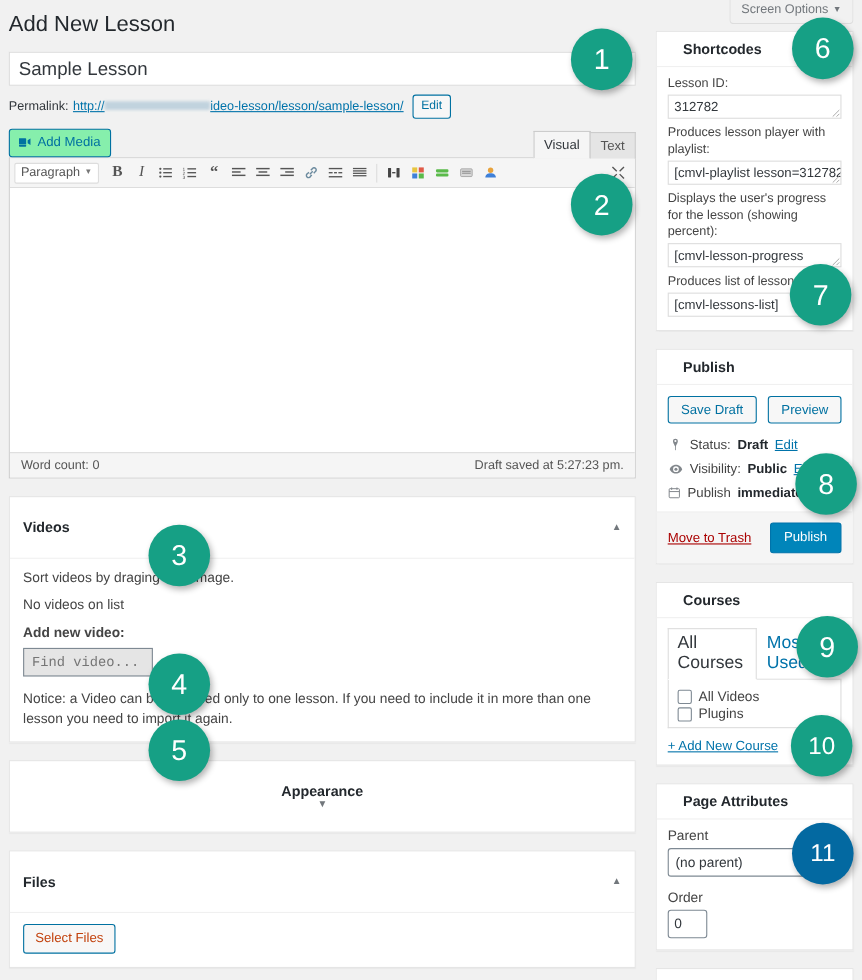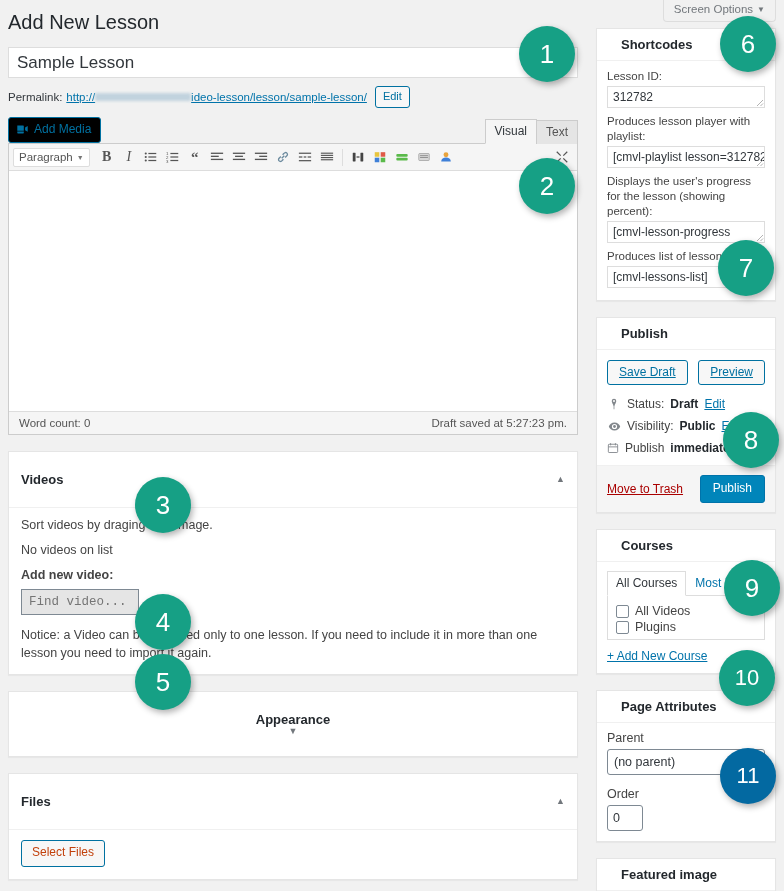--- a/index.html
+++ b/index.html
@@ -97,21 +97,21 @@
     padding: 1px 7px 2px 7px;
     border-radius: 3px;
     line-height: 1.5;
   }
 
   
   .editor-wrap { margin-top: 10px; }
   .media-row { display: flex; align-items: flex-end; height: 26px; }
   .add-media-btn {
     border: 1px solid #0071a1;
-    background: #000000;
+    background: #86efac;
     color: #0071a1;
     font-size: 12px;
     padding: 3px 9px 4px 7px;
     border-radius: 3px;
     display: inline-flex;
     align-items: center;
     gap: 5px;
     line-height: 1.4;
   }
   .media-icon { width: 13px; height: 13px; display: inline-block; position: relative; }
@@ -306,21 +306,20 @@
     align-items: center;
   }
   .btn-secondary {
     border: 1px solid #0071a1;
     background: #f7f7f7;
     color: #0071a1;
     font-size: 12px;
     padding: 3px 11px 4px;
     border-radius: 3px;
     line-height: 1.4;
-    text-decoration: underline;
   }
   .misc-list { padding: 8px 10px 6px 10px; }
   .misc-row {
     display: flex;
     align-items: center;
     gap: 6px;
     font-size: 12px;
     color: #444;
     padding: 4px 0;
   }
@@ -342,21 +341,21 @@
     color: #fff;
     font-size: 12px;
     padding: 4px 12px 5px;
     border-radius: 3px;
     line-height: 1.4;
   }
 
   
   .tax-tabs { display: flex; border-bottom: 1px solid #ddd; margin-bottom: 0; }
   .tax-tab {
-    font-size: 12px;
+    font-size: 16px;
     padding: 4px 8px 5px;
     color: #0073aa;
     border: 1px solid transparent;
     border-bottom: none;
     position: relative;
     top: 1px;
   }
   .tax-tab.active {
     background: #fff;
     border-color: #ddd;

